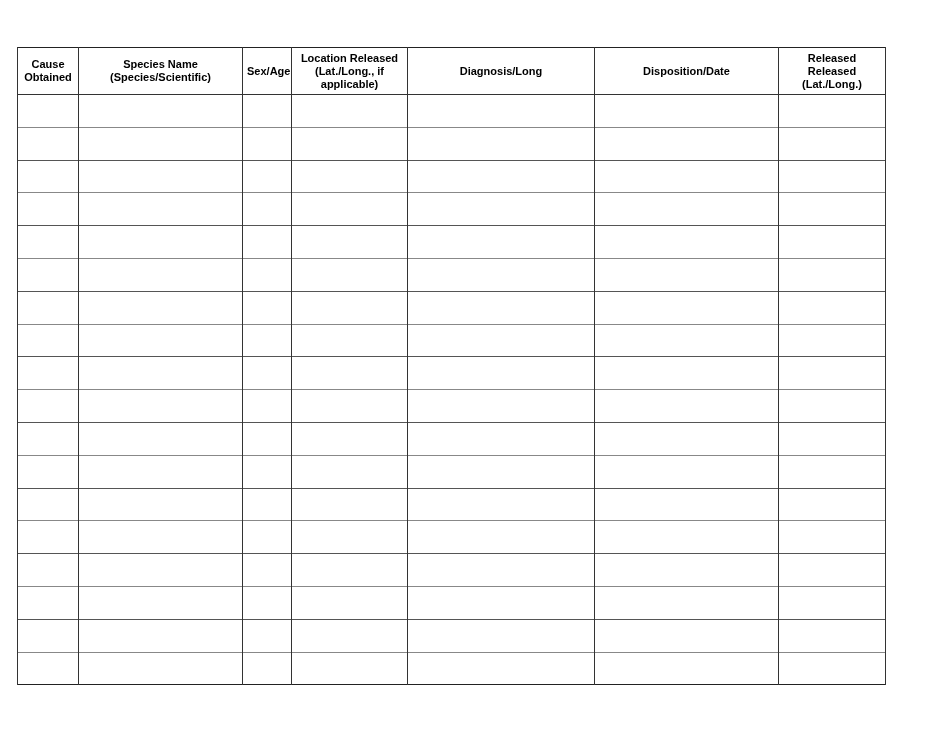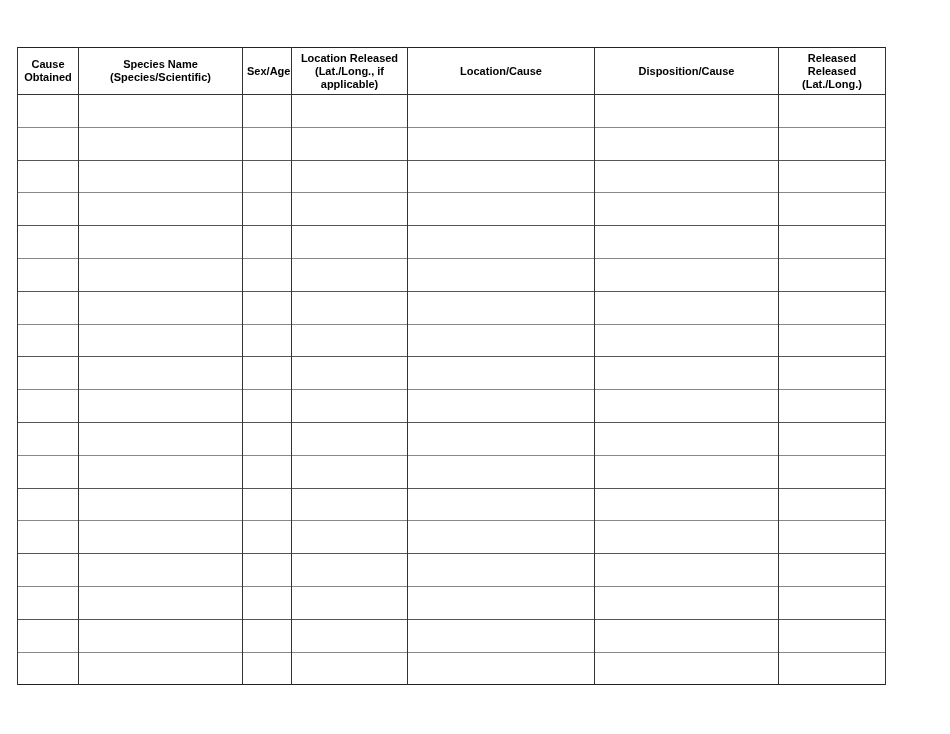--- a/index.html
+++ b/index.html
@@ -86,24 +86,24 @@
       </th>
       <th>
         <span>Sex/Age</span>
       </th>
       <th>
         <span>Location Released</span><br>
         <span>(Lat./Long., if</span><br>
         <span>applicable)</span>
       </th>
       <th>
-        <span>Location/Cause</span>
-      </th>
-      <th>
-        <span>Disposition/Cause</span>
+        <span>Diagnosis/Long</span>
+      </th>
+      <th>
+        <span>Disposition/Date</span>
       </th>
       <th>
         <span>Released Released</span><br>
         <span>(Lat./Long.)</span>
       </th>
     </tr>
   </thead>
   <tbody id="table-body">
       <tr>
         <td>

